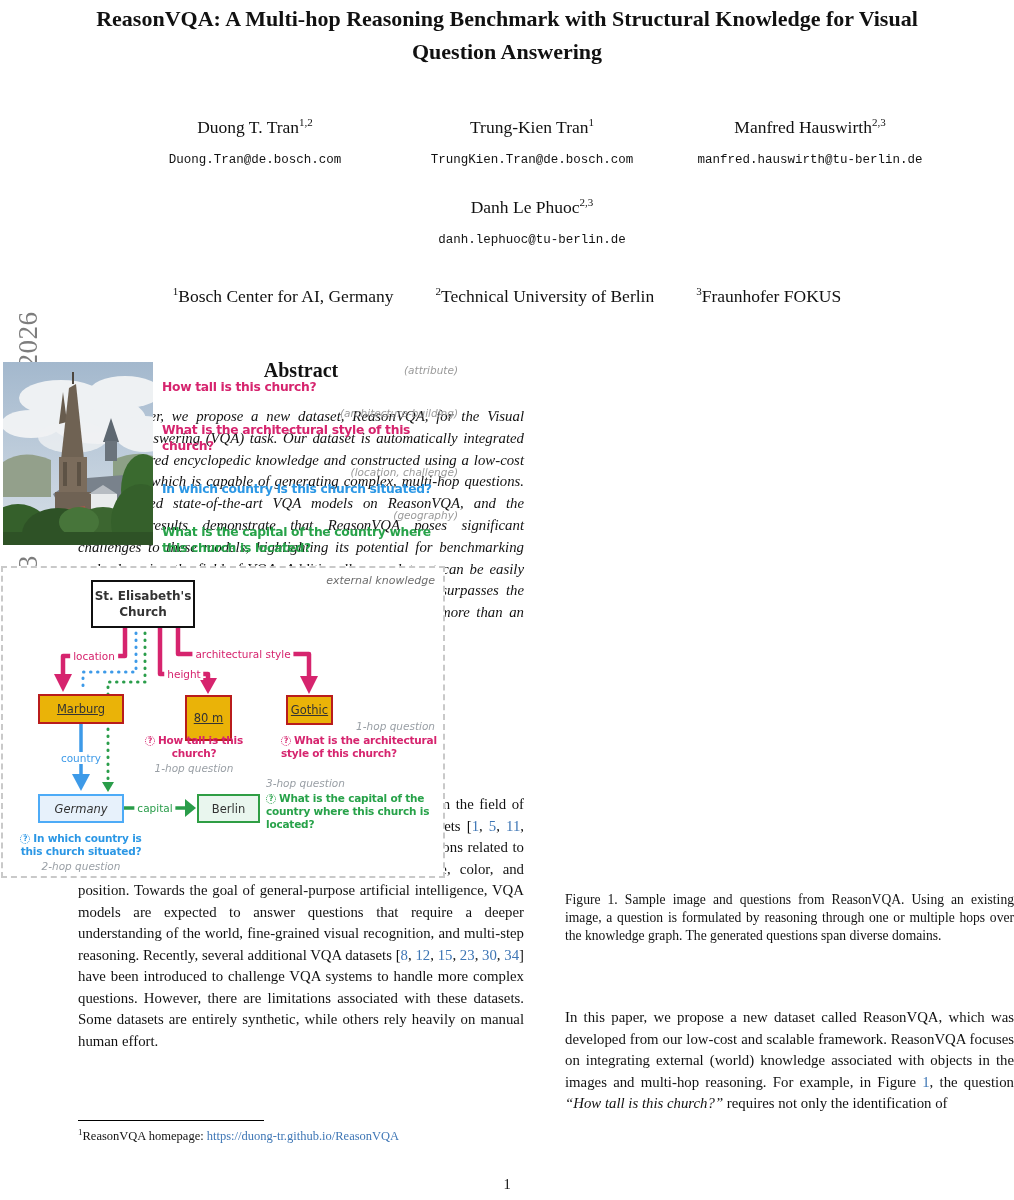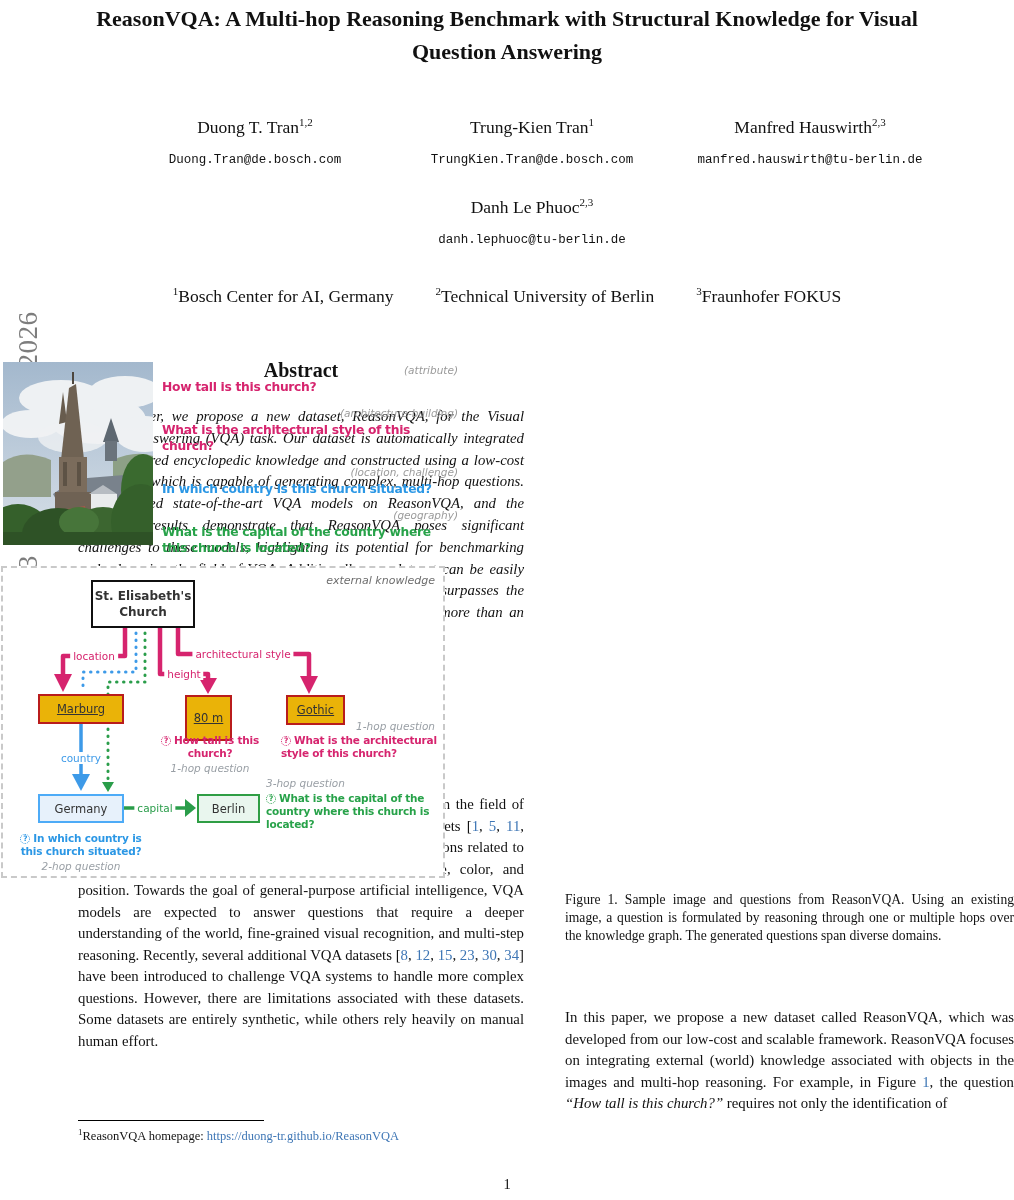--- a/index.html
+++ b/index.html
@@ -46,25 +46,25 @@
   .qcat { font-size:10.5px; font-style:italic; color:#9a9a9a; margin-bottom:4px;text-align:right; }
   .qtext { font-size:12.3px; font-weight:bold; line-height:1.3; letter-spacing:-0.3px; }
   .q-pink { color:#d6246e; } .q-blue { color:#2b97e5; } .q-green { color:#27a249; }
 
   
   .diagram { top:566px; left:1px; width:444px; height:312px; border:2px dashed #c9c9c9; background:#fff; font-family:"DejaVu Sans", sans-serif; }
   .dg-svg { position:absolute; left:0; top:0; }
   .node { position:absolute; display:flex; align-items:center; justify-content:center; text-align:center; font-size:11.5px; color:#333; background:#fff; }
   .node-root { left:88px; top:12px; width:104px; height:48px; border:2.5px solid #101010; font-weight:bold; font-size:12px; line-height:1.35; }
   .node-pink { background:#eab308; border:2px solid #b91c1c;text-decoration:underline; }
-  .node-blue { background:#e7f1fb; border:2px solid #4dabf7; }
+  .node-blue { background:#e7f1fb; border:2px solid #4dabf7;font-style:italic; }
   .node-green { background:#e9f6ee; border:2px solid #2f9e44; }
   .n-marburg { left:35px; top:126px; width:86px; height:30px; }
   .n-80m { left:182px; top:127px; width:47px; height:46px; }
-  .n-gothic { left:283px; top:127px; width:59px; height:30px; }
+  .n-gothic { left:283px; top:127px; width:47px; height:30px; }
   .n-germany { left:35px; top:226px; width:86px; height:29px; }
   .n-berlin { left:194px; top:226px; width:63px; height:29px; }
 
   .edge-label { position:absolute; font-size:10.5px; background:#fff; padding:0 3px; white-space:nowrap; transform:translate(-50%,-50%); }
   .el-pink { color:#d6246e; } .el-blue { color:#3d9ae8; } .el-green { color:#2a9d4a; }
 
   .dg-note { position:absolute; font-size:10.5px; font-style:italic; color:#999fa5; white-space:nowrap; }
   .ext-label { right:8px; top:6px; color:#6d6d6d; font-size:11px; }
   .dq { position:absolute; font-size:10.5px; font-weight:bold; line-height:1.25; letter-spacing:-0.2px; }
   .dq .hop { display:block; font-weight:normal; font-style:italic; color:#999fa5; margin-top:2px; letter-spacing:0; }
@@ -210,21 +210,21 @@
 
   <div class="edge-label el-pink" style="left:91px; top:88px;">location</div>
   <div class="edge-label el-pink" style="left:181px; top:106px;">height</div>
   <div class="edge-label el-pink" style="left:240px; top:86px;">architectural style</div>
   <div class="edge-label el-blue" style="left:78px; top:190px;">country</div>
   <div class="edge-label el-green" style="left:152px; top:240px;">capital</div>
 
   <div class="dg-note ext-label">external knowledge</div>
   <div class="dg-note" style="right:8px; top:152px;">1-hop question</div>
 
-  <div class="dq q-pink" style="left:134px; top:166px; width:146px; text-align:center;">
+  <div class="dq q-pink" style="left:118px; top:166px; width:146px; text-align:center;">
     <span class="qicon">?</span><span>How tall is this church?</span>
     <span class="hop">1-hop question</span>
   </div>
 
   <div class="dq q-pink" style="left:278px; top:166px; width:166px;">
     <span class="qicon">?</span><span>What is the architectural style of this church?</span>
   </div>
 
   <div class="dg-note" style="left:263px; top:209px;">3-hop question</div>
   <div class="dq q-green" style="left:263px; top:224px; width:180px;">

